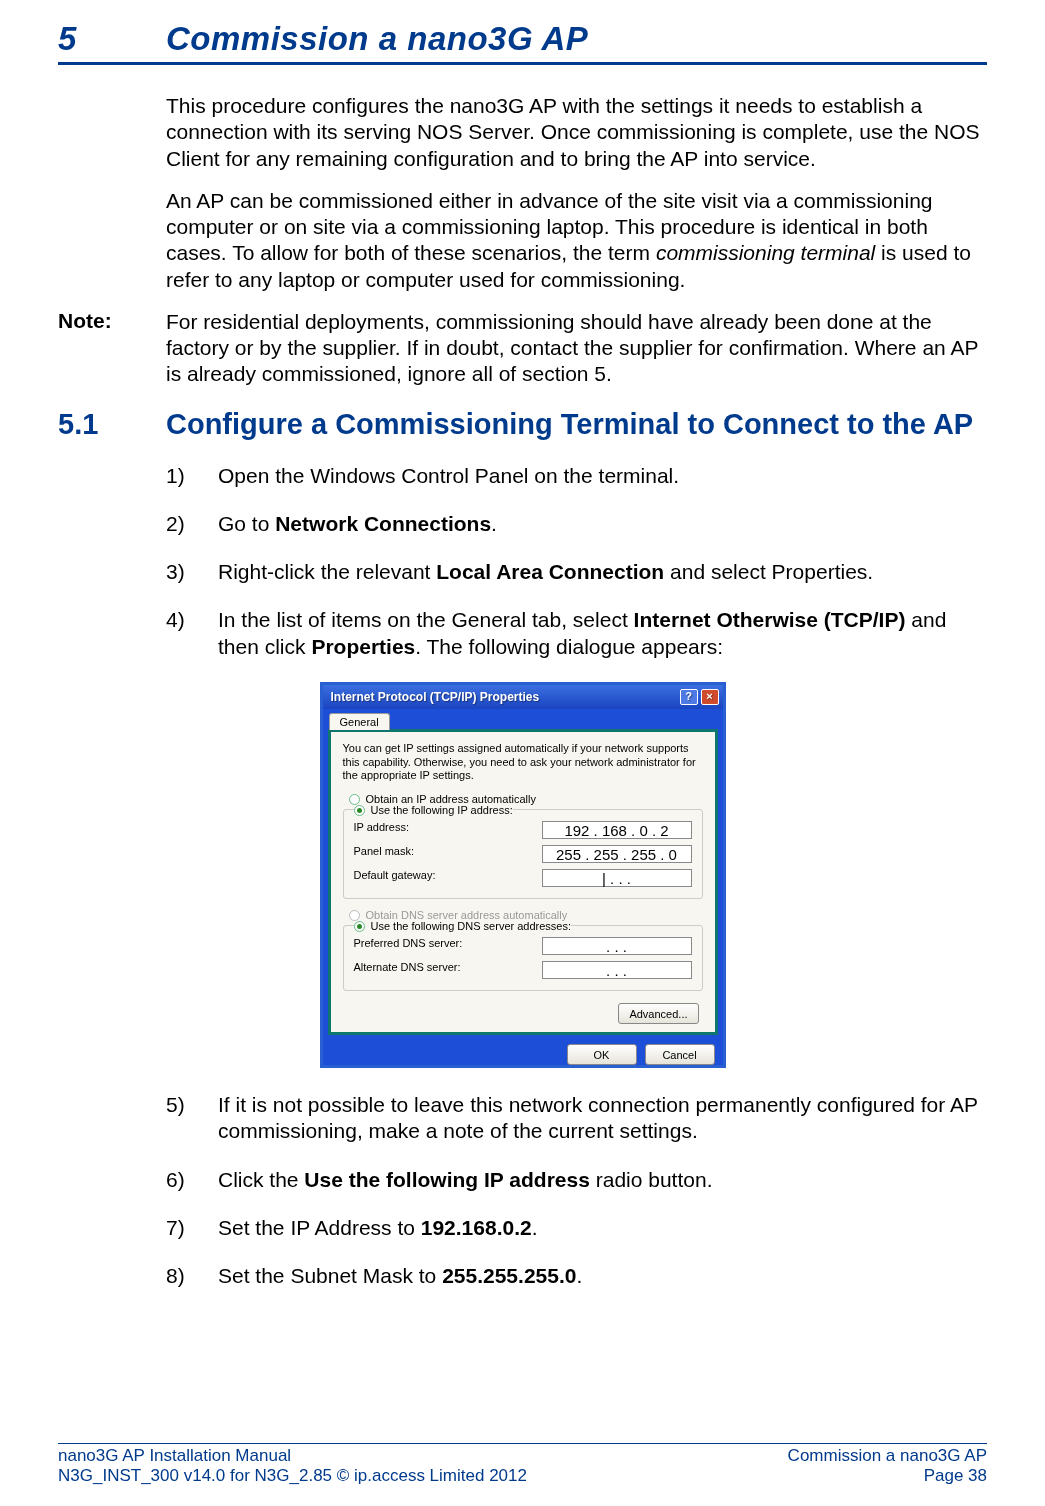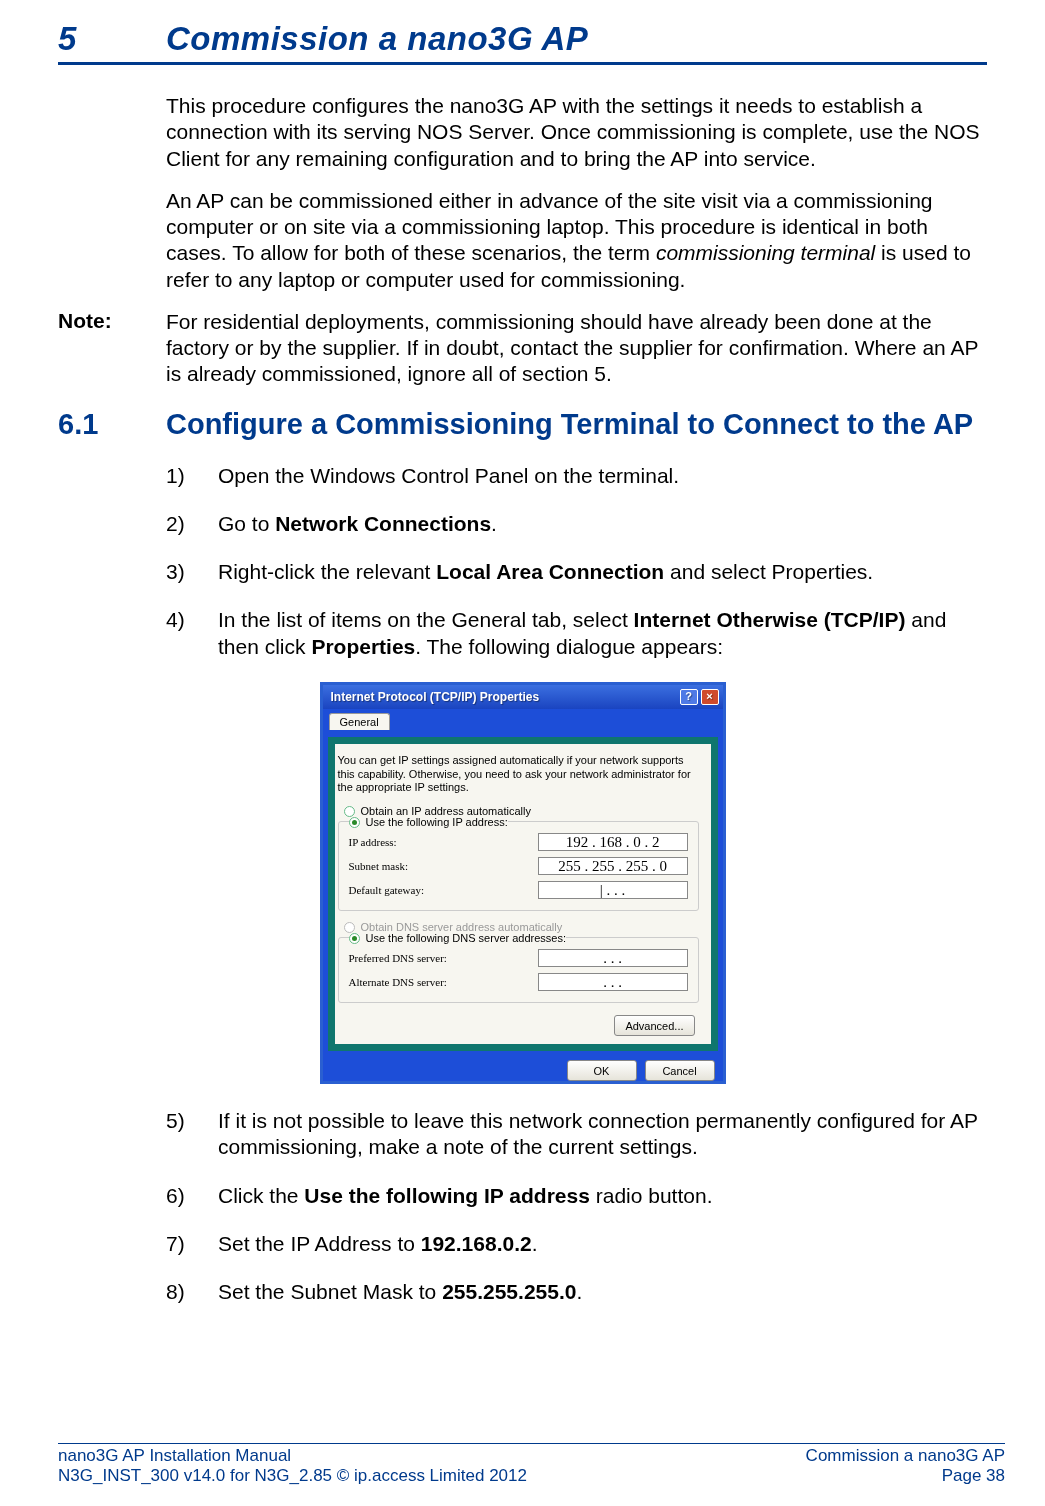--- a/index.html
+++ b/index.html
@@ -82,58 +82,58 @@
     background: #f7f6f0;
     border: 1px solid #999;
     border-bottom: none;
     padding: 2px 10px;
     border-radius: 3px 3px 0 0;
     position: relative;
     top: 1px;
   }
   .tab-body {
     background: #f7f6f0;
-    border: 7px solid #0f766e;
-    margin: 8px 5px 5px 5px;
-    padding: 10px 12px 8px 3px;
+    border: 3px solid #0f766e;
+    margin: 0 5px 5px 5px;
+    padding: 10px 12px 8px 12px;
   }
   .help-text { line-height: 1.25; margin-bottom: 8px; }
   .opt-row { display:flex; align-items:center; gap:6px; padding: 2px 0 2px 6px; }
   .radio {
     width: 11px; height: 11px; border: 1px solid #6b8; border-radius: 50%;
     display:inline-flex; align-items:center; justify-content:center;
     background:#fff;
   }
   .radio.sel::after { content:""; width:5px; height:5px; background:#2a8a2a; border-radius:50%; }
   .radio.gray { border-color:#bbb; }
   .field-group {
     border: 1px solid #ccc; border-radius: 3px;
     padding: 6px 10px 8px 10px; margin: 2px 0 8px 0;
   }
-  .field-row { display:flex; align-items:center; justify-content:space-between; padding: 3px 0; font-family: Liberation Serif, serif; }
+  .field-row { display:flex; align-items:flex-start; justify-content:space-between; padding: 3px 0; }
   .field-label { font-size: 11px; }
   .ip-input {
     width: 150px; height: 18px;
     background:#fff; border:1px solid #888;
     display:flex; align-items:center; justify-content:space-around;
     font-size: 15px; padding: 0 4px;
   }
   .gray-text { color:#999; }
   .btn-row { display:flex; justify-content:flex-end; gap:8px; padding: 4px 4px 0 0; }
   .win-btn {
     min-width: 70px; height: 21px;
     border: 1px solid #888; border-radius: 3px;
     background: linear-gradient(to bottom, #fff, #e6e4da);
     font-size: 11px;
     display:inline-flex; align-items:center; justify-content:center;
     padding: 0 10px;
   }
   .footer {
     position: absolute;
-    left: 58px; right: 40px; bottom: 20px;
+    left: 58px; right: 58px; bottom: 20px;
     border-top: 1px solid #003a8c;
     color: #003a8c;
     font-size: 17px;
     padding-top: 2px;
     display: flex;
     justify-content: space-between;
   }
   .footer-col { display:flex; flex-direction:column; }
   .footer-col.right { text-align: right; }
 </style>
@@ -151,21 +151,21 @@
     <span>An AP can be commissioned either in advance of the site visit via a commissioning computer or on site via a commissioning laptop. This procedure is identical in both cases. To allow for both of these scenarios, the term </span><span class="em">commissioning terminal</span><span> is used to refer to any laptop or computer used for commissioning.</span>
   </p>
 </div>
 
 <div class="note-row">
   <div class="note-label">Note:</div>
   <div class="note-text">For residential deployments, commissioning should have already been done at the factory or by the supplier. If in doubt, contact the supplier for confirmation. Where an AP is already commissioned, ignore all of section 5.</div>
 </div>
 
 <div class="section-header">
-  <span class="section-num">6.1</span>
+  <span class="section-num">5.1</span>
   <span>Configure a Commissioning Terminal to Connect to the AP</span>
 </div>
 
 <div class="step-list">
   <div class="step">
     <div class="step-num">1)</div>
     <div class="step-text">Open the Windows Control Panel on the terminal.</div>
   </div>
   <div class="step">
     <div class="step-num">2)</div>
@@ -202,21 +202,21 @@
       <div class="field-group">
         <div class="opt-row" style="padding-left:0; margin-top:-14px; background:#f7f6f0; width:fit-content;">
           <span class="radio sel"></span>
           <span>Use the following IP address:</span>
         </div>
         <div class="field-row">
           <span class="field-label">IP address:</span>
           <span class="ip-input">192 . 168 .   0   .   2</span>
         </div>
         <div class="field-row">
-          <span class="field-label">Subnet mask:</span>
+          <span class="field-label">Panel mask:</span>
           <span class="ip-input">255 . 255 . 255 .   0</span>
         </div>
         <div class="field-row">
           <span class="field-label">Default gateway:</span>
           <span class="ip-input">|     .        .        .</span>
         </div>
       </div>
 
       <div class="opt-row gray-text">
         <span class="radio gray"></span>

